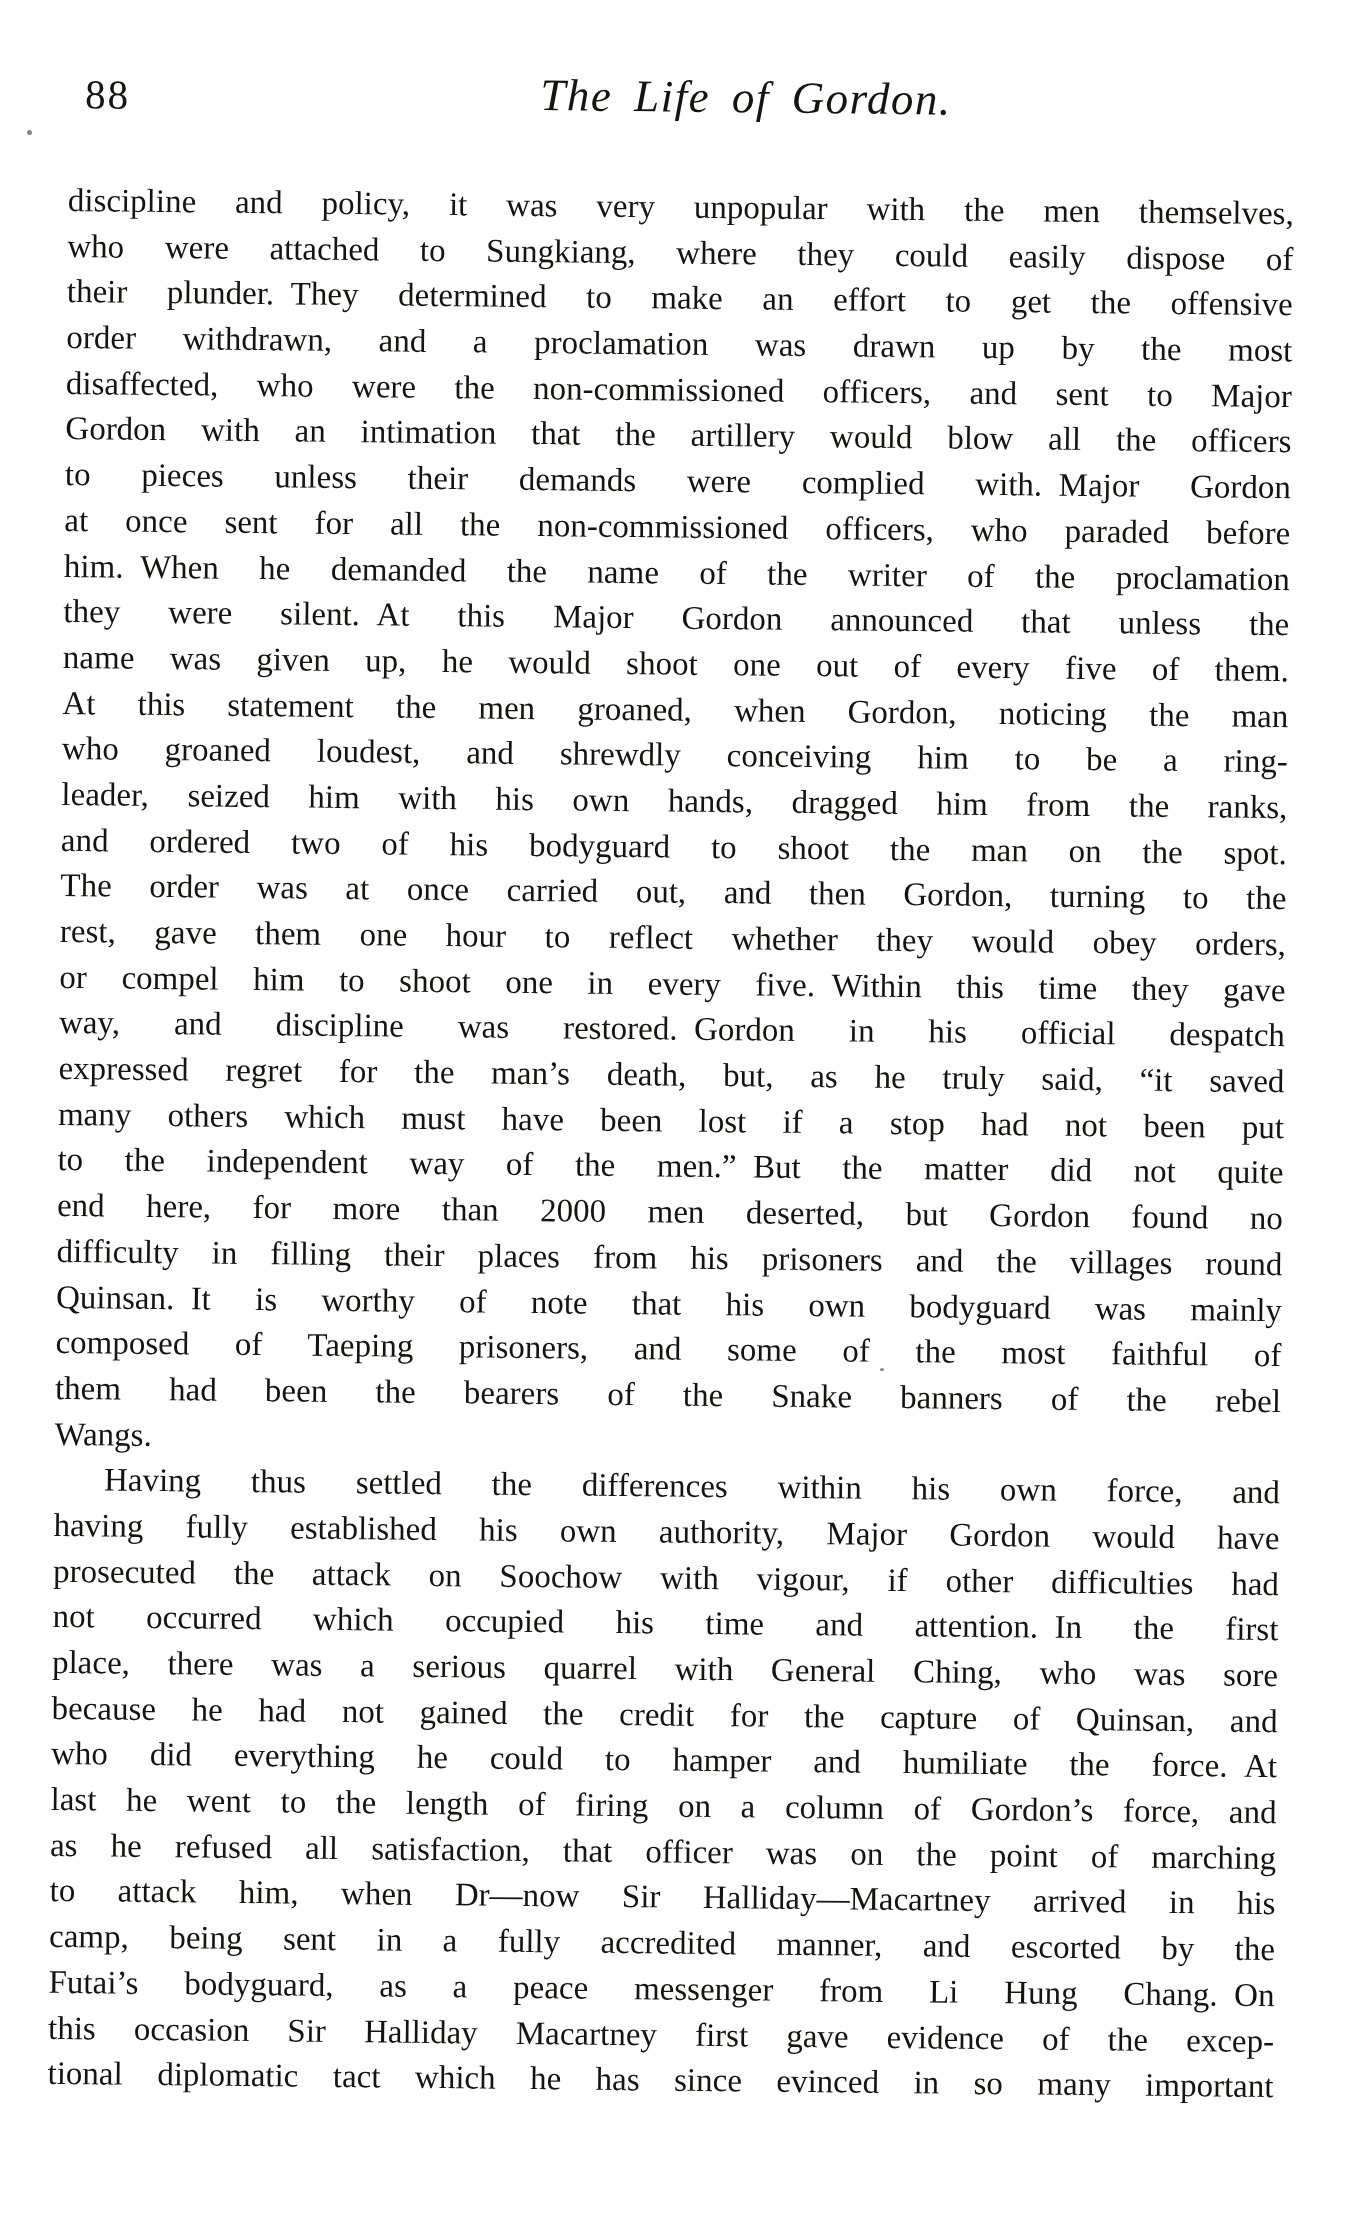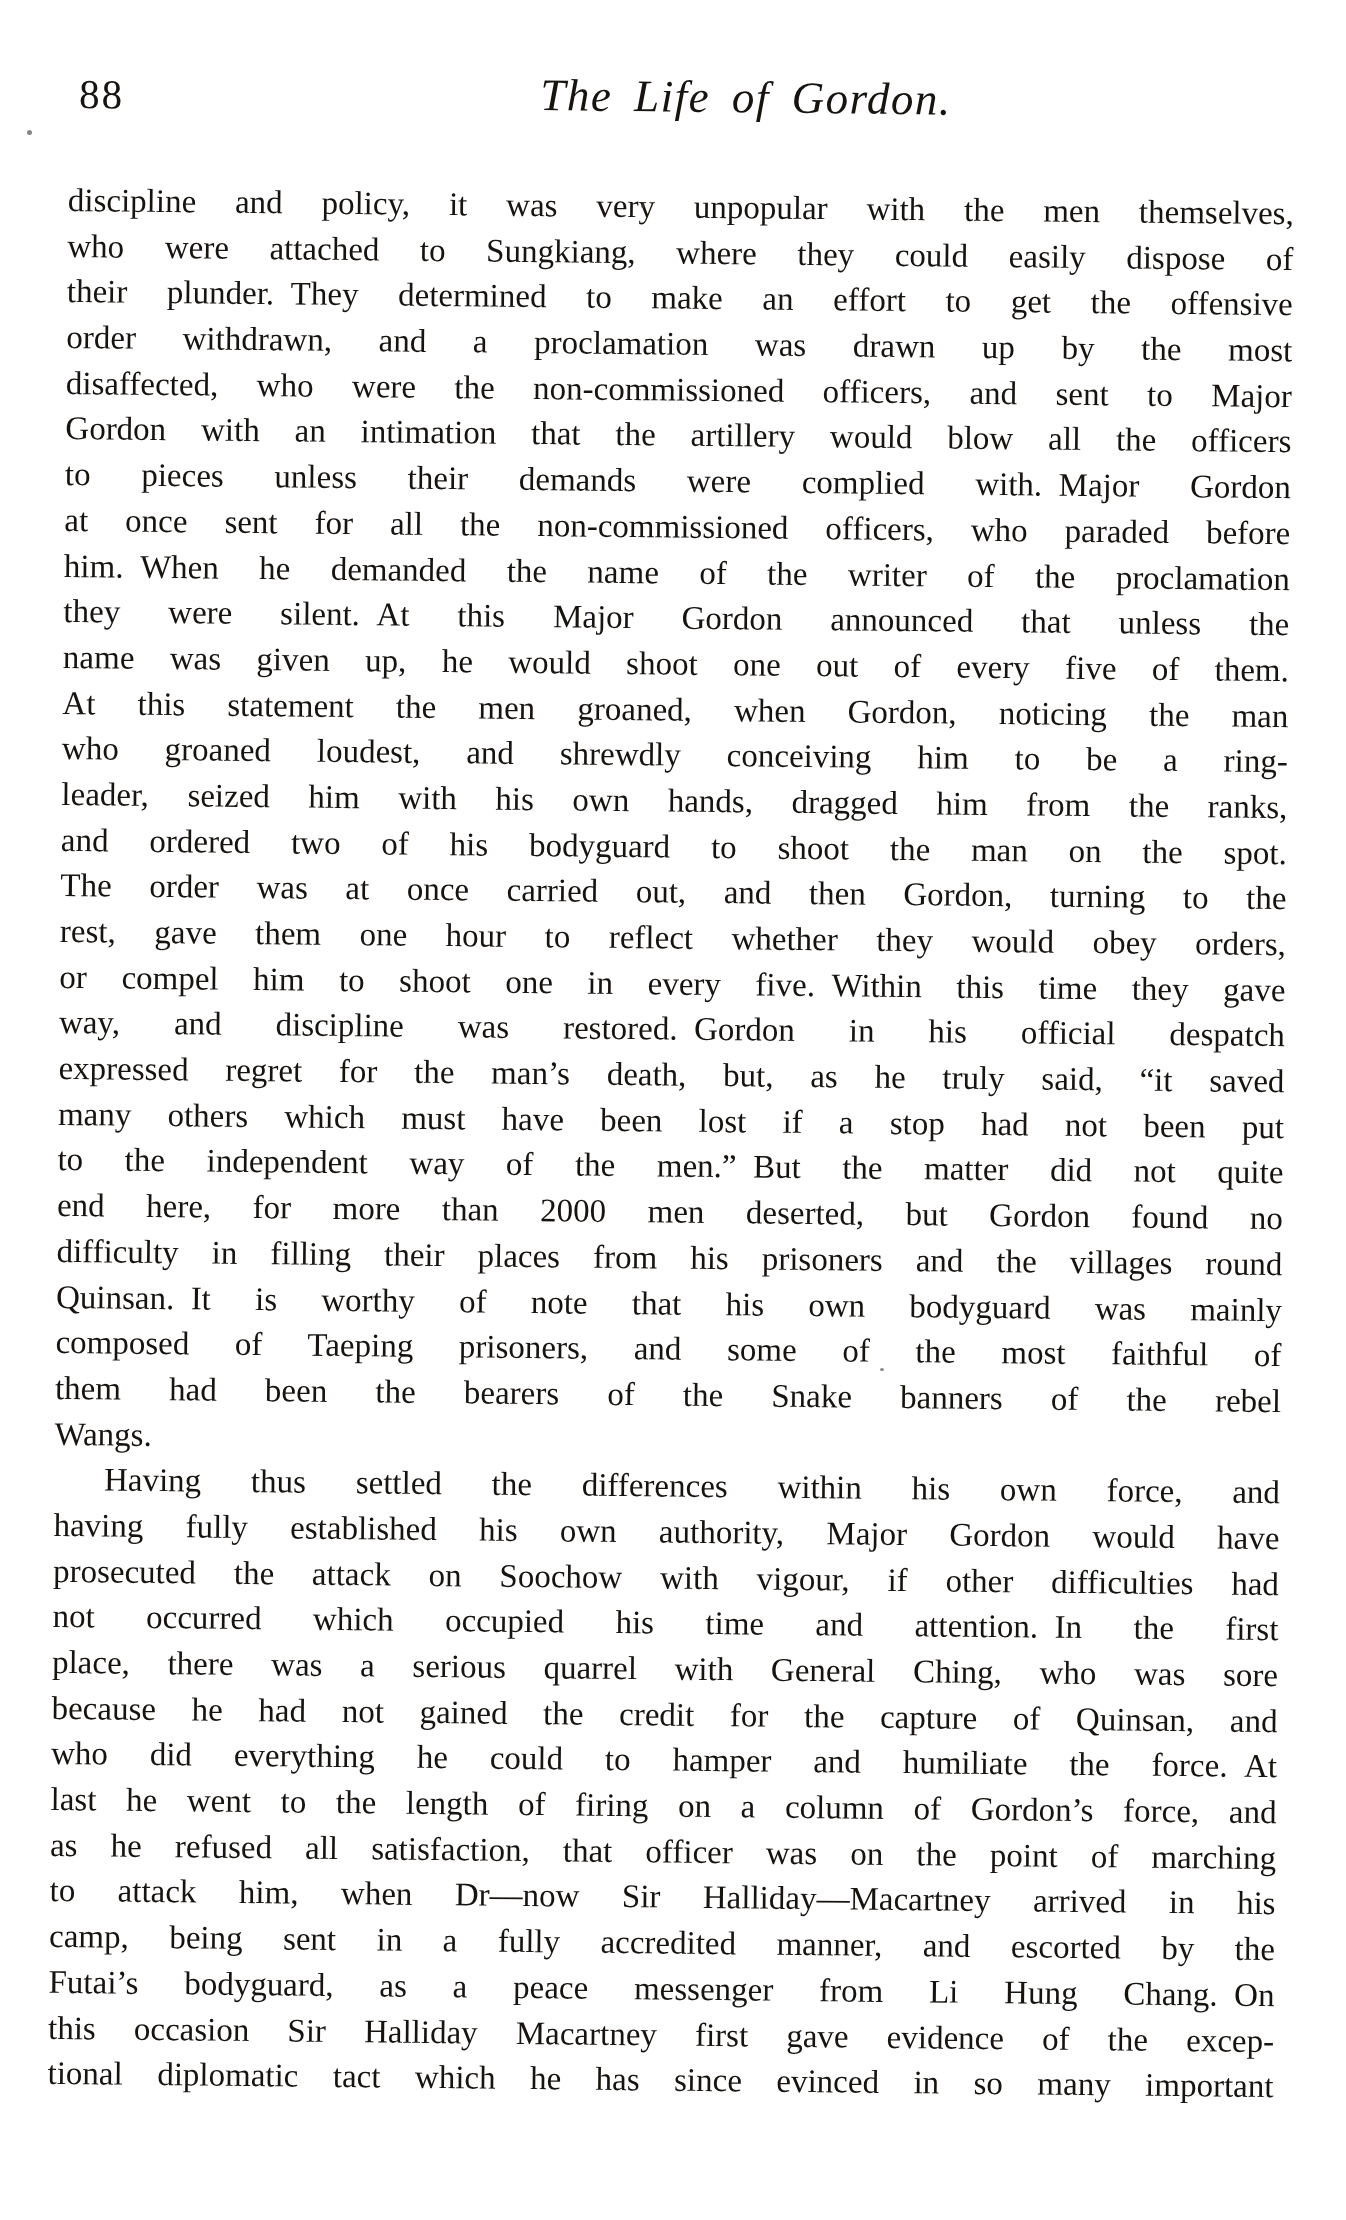--- a/index.html
+++ b/index.html
@@ -18,21 +18,21 @@
   }
   
   .tilt {
     position: absolute;
     inset: 0;
     transform: rotate(0.62deg);
     transform-origin: 70px 190px;
   }
   .pagenum {
     position: absolute;
-    left: 78px;
+    left: 84px;
     top: 70px;
     font-size: 41px;
     letter-spacing: 2px;
   }
   .book-title {
     position: absolute;
     left: 745px;
     top: 64px;
     transform: translateX(-50%);
     font-size: 45px;

